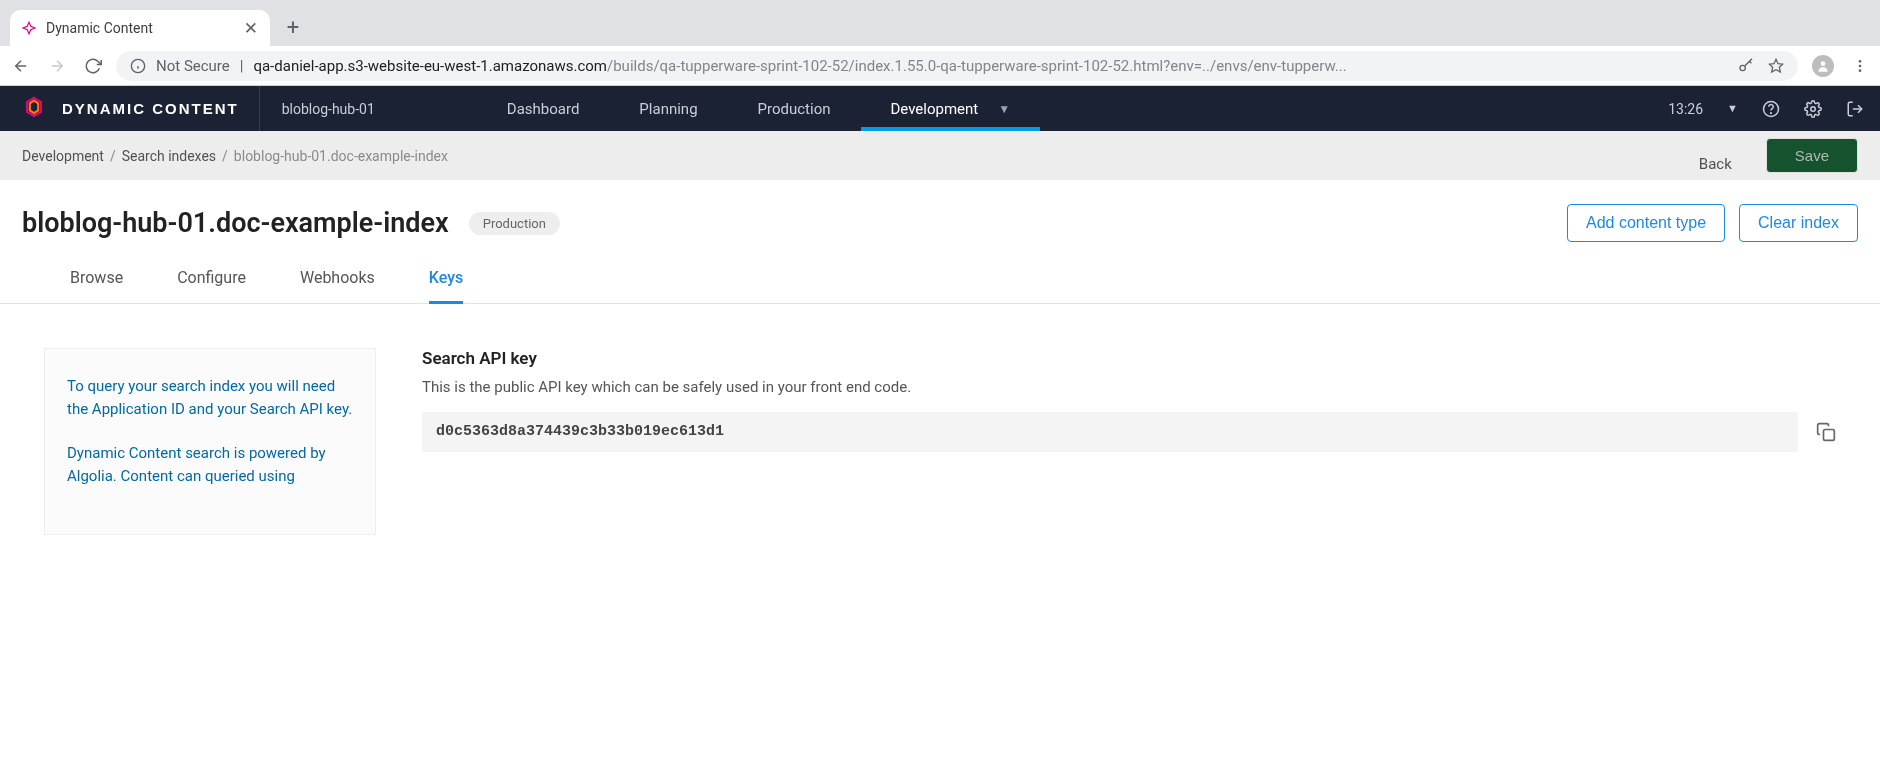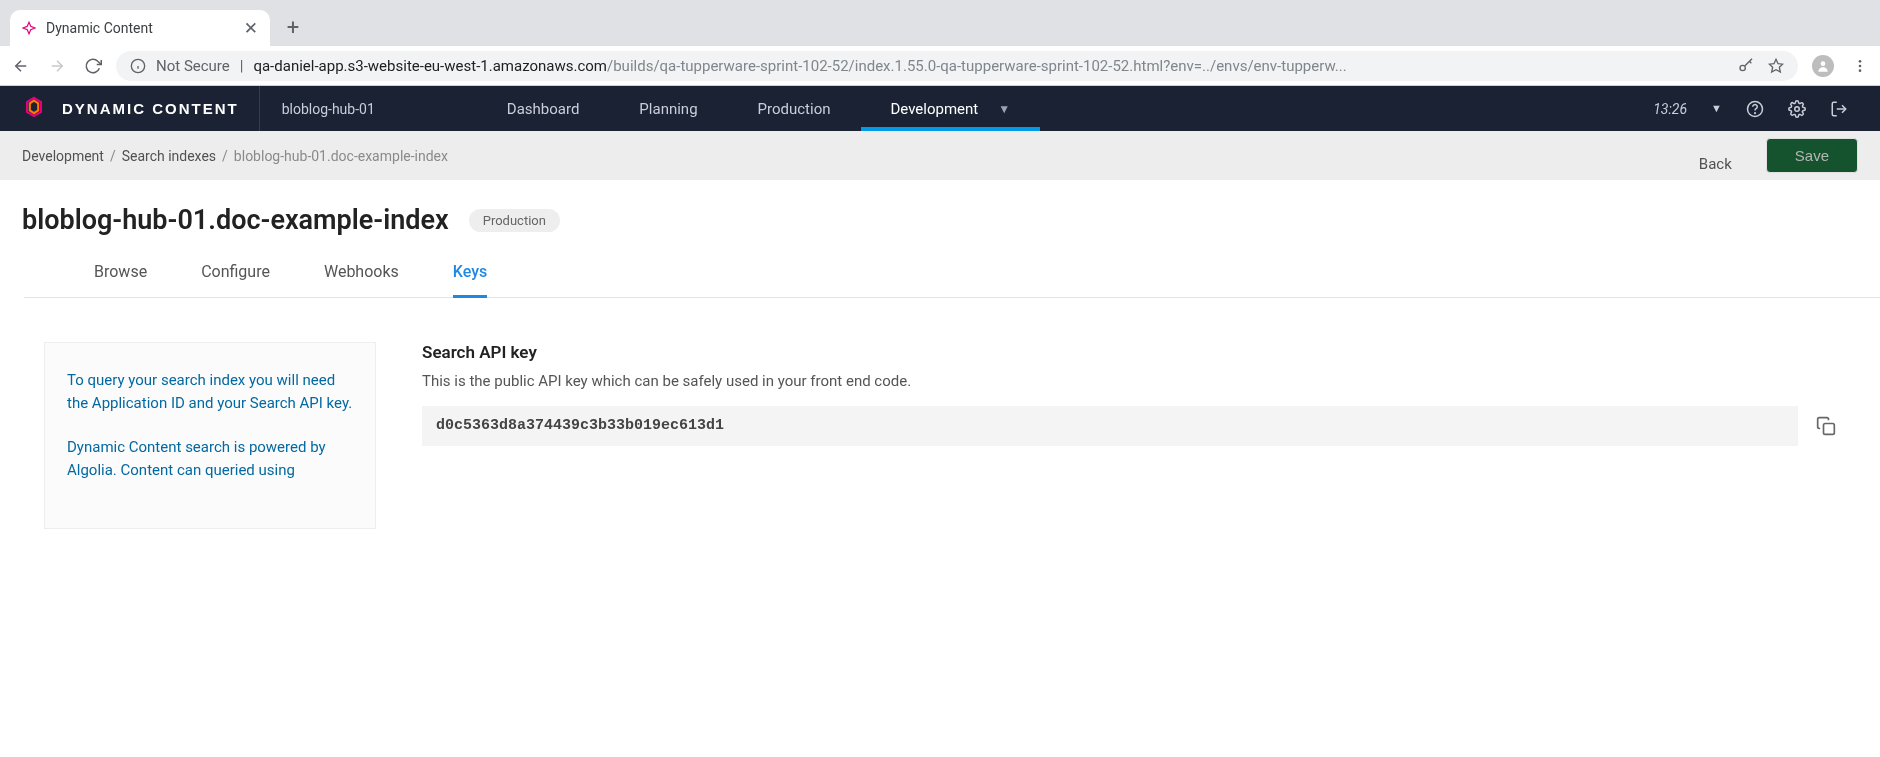--- a/index.html
+++ b/index.html
@@ -57,42 +57,42 @@
   .app-nav{background:var(--nav-bg);height:45px;display:flex;align-items:center;color:var(--nav-text);}
   .brand{display:flex;align-items:center;gap:14px;padding:0 20px;height:100%;border-right:1px solid rgba(255,255,255,.12);}
   .brand .logo{width:28px;height:28px;}
   .brand .brand-text{font-weight:800;letter-spacing:2px;font-size:15px;font-family:"Arial Black",Arial,sans-serif;}
   .hub-name{padding:0 22px;color:#c9ced8;font-size:14px;}
   .nav-tabs{display:flex;align-items:stretch;margin-left:80px;height:100%;}
   .nav-tab{padding:0 30px;display:flex;align-items:center;color:#c9ced8;font-size:15px;cursor:pointer;position:relative;}
   .nav-tab.active{color:#fff;}
   .nav-tab.active::after{content:"";position:absolute;left:0;right:0;bottom:0;height:4px;background:var(--accent-blue);}
   .nav-tab .dd{margin-left:20px;color:#9aa3b5;font-size:12px;}
-  .nav-right{margin-left:auto;display:flex;align-items:center;gap:24px;padding-right:32px;color:#c9ced8;font-style:italic;}
+  .nav-right{margin-left:auto;display:flex;align-items:center;gap:24px;padding-right:16px;color:#c9ced8;}
   .nav-right .time{font-size:14px;}
   .nav-right .icon-btn{cursor:pointer;}
 
   
   .crumb-bar{background:var(--grey-bar);height:49px;display:flex;align-items:center;padding:0 22px;font-size:14px;color:var(--grey-text);}
   .crumb-bar .crumb{cursor:pointer;}
   .crumb-bar .slash{margin:0 6px;color:#8a8a8a;}
   .crumb-bar .crumb.current{color:#8a8a8a;cursor:default;}
   .crumb-bar .actions{margin-left:auto;display:flex;align-items:flex-end;gap:34px;}
   .crumb-bar .back{cursor:pointer;font-size:15px;color:var(--grey-text);}
   .crumb-bar .save{background:#14532d;color:#b5b5b5;border:1px solid #e1e1e1;border-radius:4px;padding:8px 28px;font-size:15px;cursor:not-allowed;}
 
   
   .page-header{display:flex;align-items:center;padding:24px 22px 0;gap:20px;}
   .page-header h1{margin:0;font-size:27px;font-weight:600;color:#222;}
   .pill{background:var(--pill-bg);border-radius:12px;padding:4px 14px;font-size:13px;color:#666;}
   .page-header .header-actions{margin-left:auto;display:flex;gap:14px;}
   .btn-outline{background:#fff;color:var(--link-blue);border:1px solid var(--link-blue);border-radius:4px;padding:9px 18px;font-size:16px;cursor:pointer;}
 
   
-  .subtabs{display:flex;gap:54px;padding:26px 70px 0 70px;border-bottom:1px solid #e3e3e3;margin-left:24px;}
+  .subtabs{display:flex;gap:54px;padding:26px 70px 0 70px;border-bottom:1px solid #e3e3e3;}
   .subtab{font-size:16px;color:#555;padding-bottom:14px;cursor:pointer;}
   .subtab.active{color:var(--link-blue);border-bottom:3px solid var(--link-blue);margin-bottom:-1px;font-weight:500;}
 
   
   .body{display:flex;gap:46px;padding:44px 44px 0;}
   .side-card{width:332px;background:#fbfbfb;border:1px solid #eee;padding:26px 22px;font-size:15px;color:#0369a1;line-height:1.55;}
   .side-card p{margin:0 0 20px;}
 
   .main{flex:1;min-width:0;}
   .section{margin-bottom:40px;}
@@ -252,20 +252,24 @@
 
   <div class="actions">
     <span class="back">Back</span>
     <button class="save">Save</button>
   </div>
 </div>
 
 <div class="page-header">
   <h1>bloblog-hub-01.doc-example-index</h1>
   <span class="pill">Production</span>
+  <div class="header-actions">
+    <button class="btn-outline">Add content type</button>
+    <button class="btn-outline">Clear index</button>
+  </div>
 </div>
 
 <div class="subtabs">
   <div class="subtab">Browse</div>
   <div class="subtab">Configure</div>
   <div class="subtab">Webhooks</div>
   <div class="subtab active">Keys</div>
 </div>
 
 <div class="body">

